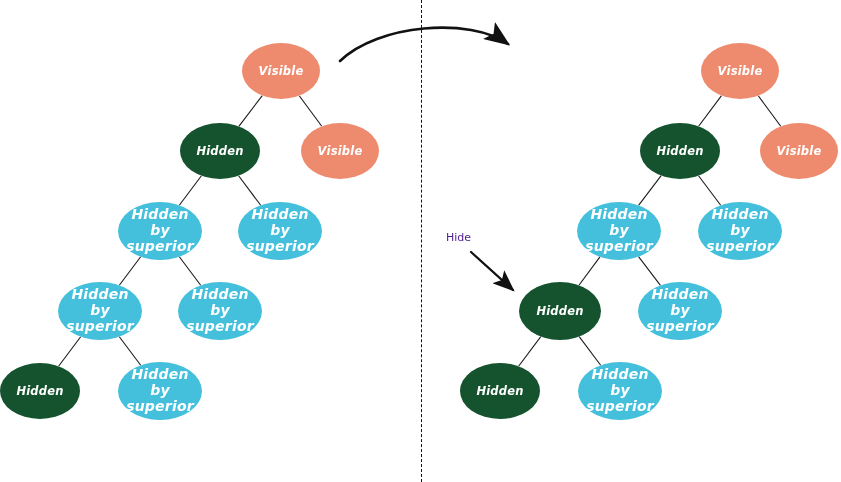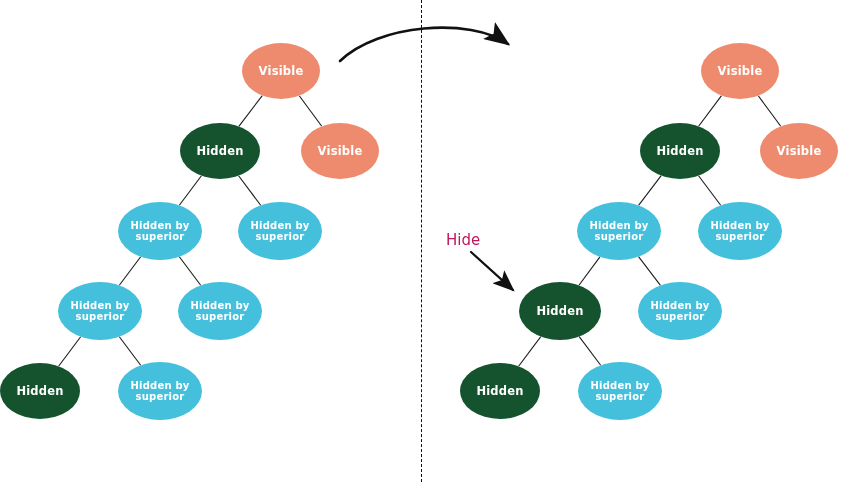--- a/index.html
+++ b/index.html
@@ -31,47 +31,48 @@
     display: flex;
     align-items: center;
     justify-content: flex-end;
     border-radius: 50%;
     box-sizing: border-box;
     text-align: center;
     color: #ffffff;
     font-weight: bold;
     line-height: 1.12;
     letter-spacing: 0.2px;
+    font-style: italic;
     -webkit-font-smoothing: antialiased;
   }
   .node .node-label {
     display: block;
     width: 100%;
     padding: 0 3px;
     box-sizing: border-box;
     white-space: pre-line;
   }
   .node.kind-visible   { background: #ee8a6d; }
   .node.kind-hidden    { background: #14532d; }
   .node.kind-inherited { background: #45c0dc; }
 
   .node.size-sm { font-size: 11.5px; }
-  .node.size-xs { font-size: 10px; }
+  .node.size-xs { font-size: 14px; }
 
   .divider {
     position: absolute;
     top: 0;
     height: 482px;
     width: 0;
     border-left: 1.4px dashed #111111;
   }
   .annotation {
     position: absolute;
-    color: #be185d;
-    font-size: 15px;
+    color: #4c1d95;
+    font-size: 11px;
     font-weight: normal;
     white-space: nowrap;
   }
 </style>
 </head>
 <body>
 
 <div id="canvas">
 
   <svg id="edge-layer" viewBox="0 0 841 482" width="841" height="482" xmlns="http://www.w3.org/2000/svg">

